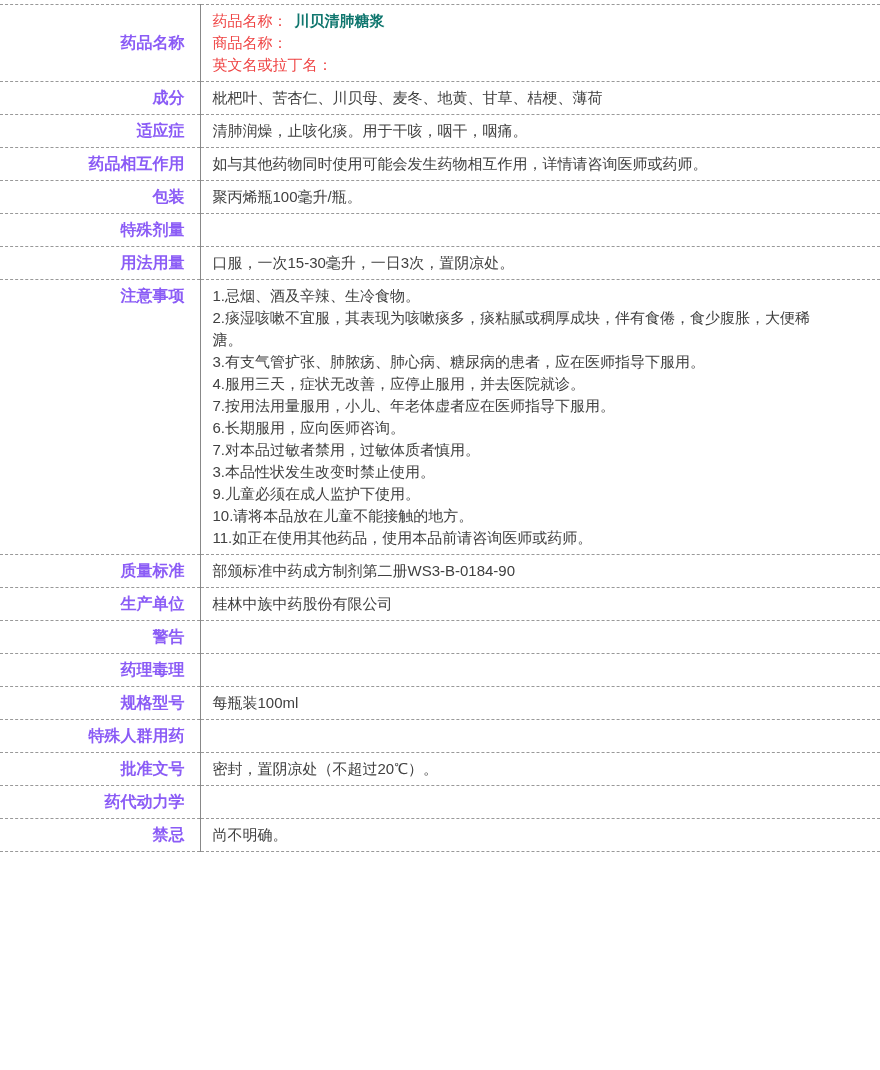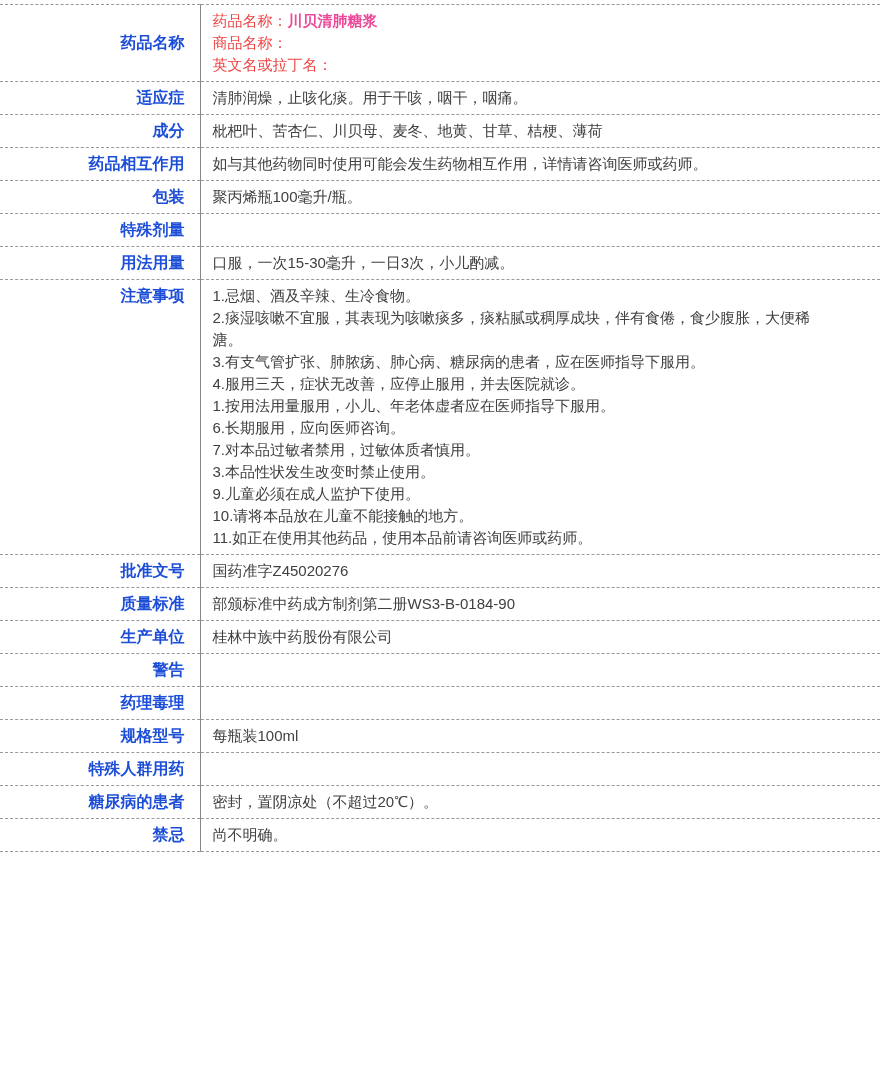--- a/index.html
+++ b/index.html
@@ -27,21 +27,21 @@
   }
   td.cell-label {
     width: 200px;
     box-sizing: border-box;
     border-right: 1px solid #888888;
     text-align: right;
     vertical-align: middle;
     padding: 5px 15px 5px 5px;
     font-size: 16px;
     font-weight: bold;
-    color: #1d4ed8;
+    color: #8b5cf6;
     line-height: 22px;
   }
   td.cell-value {
     vertical-align: middle;
     padding: 5px 12px;
     font-size: 15px;
     color: #404040;
     line-height: 22px;
     height: 22px;
   }
@@ -51,22 +51,23 @@
   tr.row-notes td.cell-value {
     vertical-align: top;
   }
   .notes-text {
     max-width: 600px;
   }
   .muted {
     color: #ef4444;
   }
   .strong-value {
-    color: #ec4899;
+    color: #0f766e;
     font-weight: bold;
+    margin-left: 7px;
   }
   .name-line {
     line-height: 22px;
   }
 </style>
 </head>
 <body>
 
 <table class="drug-table">
   <tbody>
@@ -80,71 +81,67 @@
         <div class="name-line">
           <span class="muted">商品名称：</span><span></span>
         </div>
         <div class="name-line">
           <span class="muted">英文名或拉丁名：</span><span></span>
         </div>
       </td>
     </tr>
 
     <tr>
-      <td class="cell-label">适应症</td>
-      <td class="cell-value">清肺润燥，止咳化痰。用于干咳，咽干，咽痛。</td>
+      <td class="cell-label">成分</td>
+      <td class="cell-value">枇杷叶、苦杏仁、川贝母、麦冬、地黄、甘草、桔梗、薄荷</td>
     </tr>
 
     <tr>
-      <td class="cell-label">成分</td>
-      <td class="cell-value">枇杷叶、苦杏仁、川贝母、麦冬、地黄、甘草、桔梗、薄荷</td>
+      <td class="cell-label">适应症</td>
+      <td class="cell-value">清肺润燥，止咳化痰。用于干咳，咽干，咽痛。</td>
     </tr>
 
     <tr>
       <td class="cell-label">药品相互作用</td>
       <td class="cell-value">如与其他药物同时使用可能会发生药物相互作用，详情请咨询医师或药师。</td>
     </tr>
 
     <tr>
       <td class="cell-label">包装</td>
       <td class="cell-value">聚丙烯瓶100毫升/瓶。</td>
     </tr>
 
     <tr>
       <td class="cell-label">特殊剂量</td>
       <td class="cell-value"></td>
     </tr>
 
 
     <tr>
       <td class="cell-label">用法用量</td>
-      <td class="cell-value">口服，一次15-30毫升，一日3次，小儿酌减。</td>
+      <td class="cell-value">口服，一次15-30毫升，一日3次，置阴凉处。</td>
     </tr>
 
     <tr class="row-notes">
       <td class="cell-label">注意事项</td>
       <td class="cell-value">
         <div class="notes-text">1.忌烟、酒及辛辣、生冷食物。</div>
         <div class="notes-text">2.痰湿咳嗽不宜服，其表现为咳嗽痰多，痰粘腻或稠厚成块，伴有食倦，食少腹胀，大便稀溏。</div>
         <div class="notes-text">3.有支气管扩张、肺脓疡、肺心病、糖尿病的患者，应在医师指导下服用。</div>
         <div class="notes-text">4.服用三天，症状无改善，应停止服用，并去医院就诊。</div>
-        <div class="notes-text">1.按用法用量服用，小儿、年老体虚者应在医师指导下服用。</div>
+        <div class="notes-text">7.按用法用量服用，小儿、年老体虚者应在医师指导下服用。</div>
         <div class="notes-text">6.长期服用，应向医师咨询。</div>
         <div class="notes-text">7.对本品过敏者禁用，过敏体质者慎用。</div>
         <div class="notes-text">3.本品性状发生改变时禁止使用。</div>
         <div class="notes-text">9.儿童必须在成人监护下使用。</div>
         <div class="notes-text">10.请将本品放在儿童不能接触的地方。</div>
         <div class="notes-text">11.如正在使用其他药品，使用本品前请咨询医师或药师。</div>
       </td>
     </tr>
 
-    <tr>
-      <td class="cell-label">批准文号</td>
-      <td class="cell-value">国药准字Z45020276</td>
-    </tr>
 
     <tr>
       <td class="cell-label">质量标准</td>
       <td class="cell-value">部颁标准中药成方制剂第二册WS3-B-0184-90</td>
     </tr>
 
     <tr>
       <td class="cell-label">生产单位</td>
       <td class="cell-value">桂林中族中药股份有限公司</td>
     </tr>
@@ -163,25 +160,29 @@
       <td class="cell-label">规格型号</td>
       <td class="cell-value">每瓶装100ml</td>
     </tr>
 
     <tr>
       <td class="cell-label">特殊人群用药</td>
       <td class="cell-value"></td>
     </tr>
 
     <tr>
-      <td class="cell-label">糖尿病的患者</td>
+      <td class="cell-label">批准文号</td>
       <td class="cell-value">密封，置阴凉处（不超过20℃）。</td>
     </tr>
 
 
+    <tr>
+      <td class="cell-label">药代动力学</td>
+      <td class="cell-value"></td>
+    </tr>
 
     <tr>
       <td class="cell-label">禁忌</td>
       <td class="cell-value muted">尚不明确。</td>
     </tr>
 
   </tbody>
 </table>
 
 </body></html>

